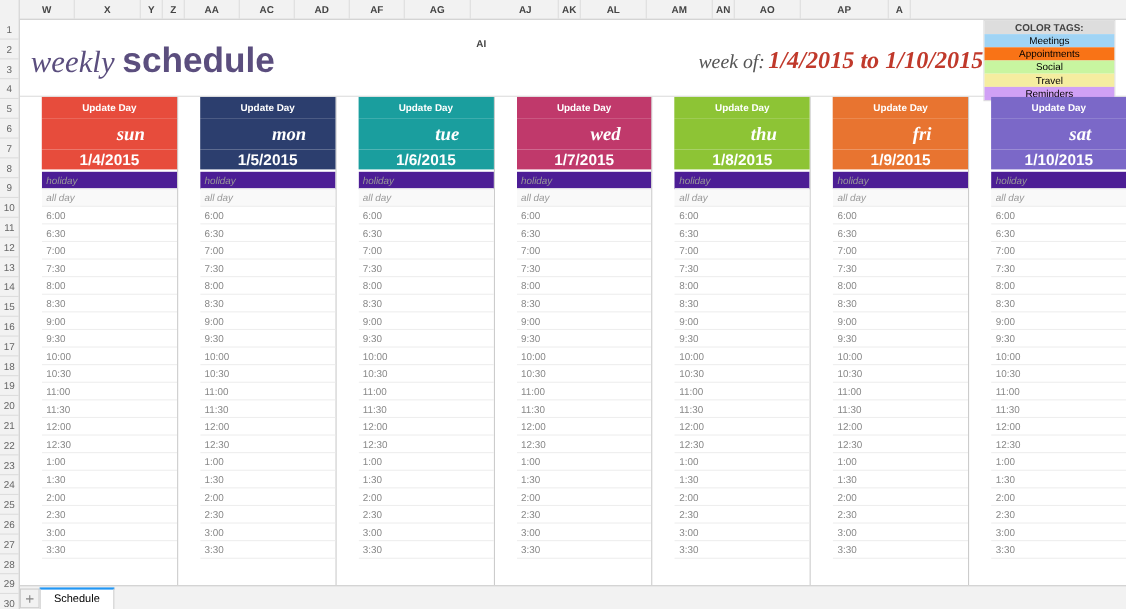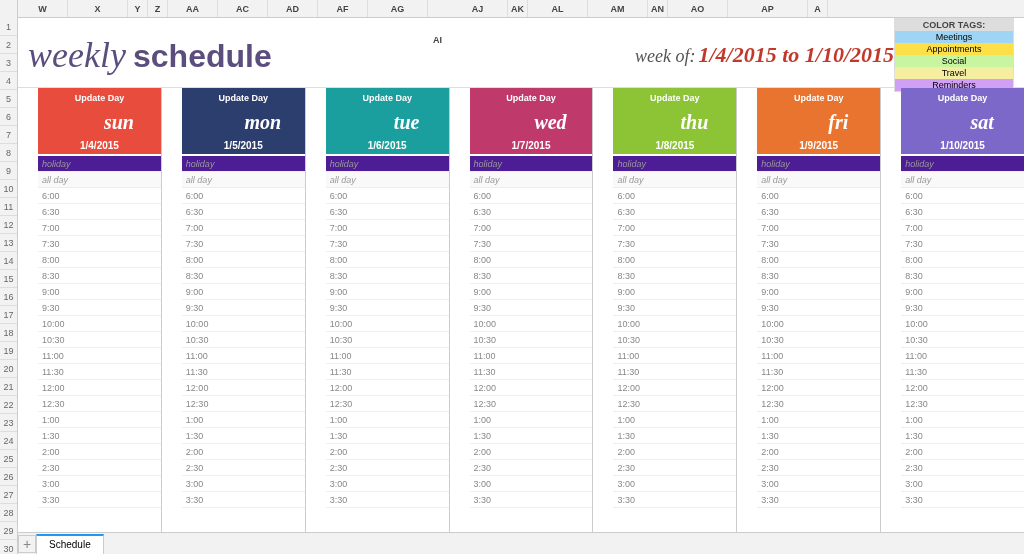--- a/index.html
+++ b/index.html
@@ -73,21 +73,21 @@
       padding: 8px 10px 4px 10px;
       height: 70px;
       border-bottom: 1px solid #ddd;
     }
     .title-area {
       flex: 1;
     }
     .title-weekly {
       font-family: Georgia, serif;
       font-style: italic;
-      font-size: 36px;
+      font-size: 28px;
       color: #5b4e7e;
       display: inline;
       font-weight: normal;
     }
     .title-schedule {
       font-family: Arial, sans-serif;
       font-size: 32px;
       color: #5b4e7e;
       font-weight: bold;
       display: inline;
@@ -150,33 +150,33 @@
       font-size: 9px;
       font-weight: bold;
       color: #fff;
       cursor: pointer;
     }
     .day-name {
       height: 28px;
       display: flex;
       align-items: center;
       justify-content: center;
-      font-size: 20px;
+      font-size: 17px;
       font-weight: bold;
       color: #fff;
       font-style: italic;
       font-family: Georgia, serif;
       padding-left: 39px;
     }
     .day-date {
       height: 18px;
       display: flex;
       align-items: center;
       justify-content: center;
-      font-size: 10px;
+      font-size: 14px;
       font-weight: bold;
       color: #fff;
       margin-bottom: 2px;
     }
     .time-rows {
       flex: 1;
       overflow: hidden;
     }
     .time-row {
       display: flex;
@@ -314,21 +314,21 @@
         <span class="title-schedule">schedule</span>
       </div>
       <div class="week-of-area">
         <span class="week-of-label">week of:</span>
         <span class="week-of-dates">1/4/2015 to 1/10/2015</span>
       </div>
       <div class="legend-area">
         <div class="legend-title">COLOR TAGS:</div>
         <div id="legend-items-container">
             <div class="legend-item" style="background-color: rgb(160, 212, 245);">Meetings</div>
-            <div class="legend-item" style="background-color: #fde047;">Appointments</div>
+            <div class="legend-item" style="background-color: #f97316;">Appointments</div>
             <div class="legend-item" style="background-color: rgb(200, 245, 160);">Social</div>
             <div class="legend-item" style="background-color: rgb(245, 237, 160);">Travel</div>
             <div class="legend-item" style="background-color: rgb(208, 160, 245);">Reminders</div>
           </div>
       </div>
     </div>
 
     <div class="days-grid" id="days-grid-container">
         <div class="day-col">
           <div class="update-day-btn sun-color">Update Day</div>

